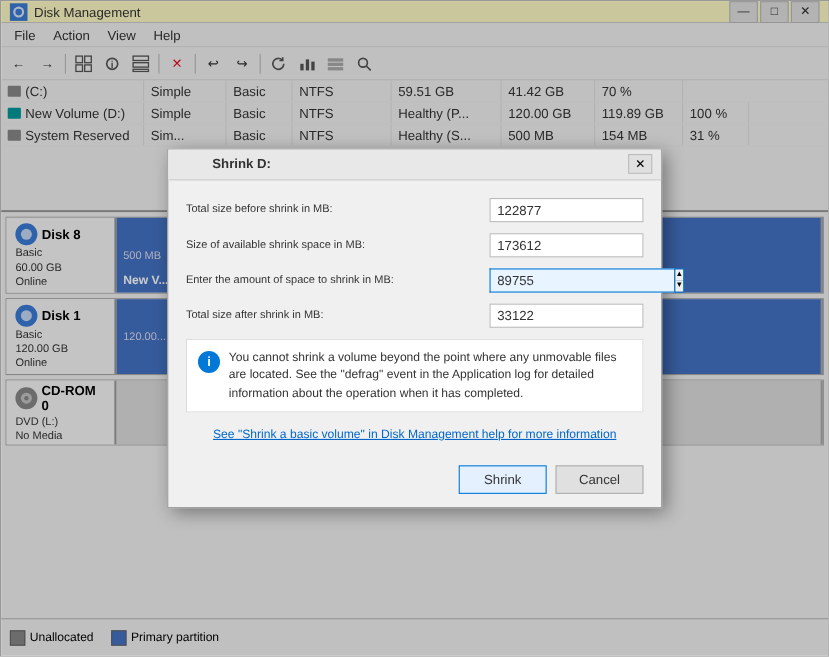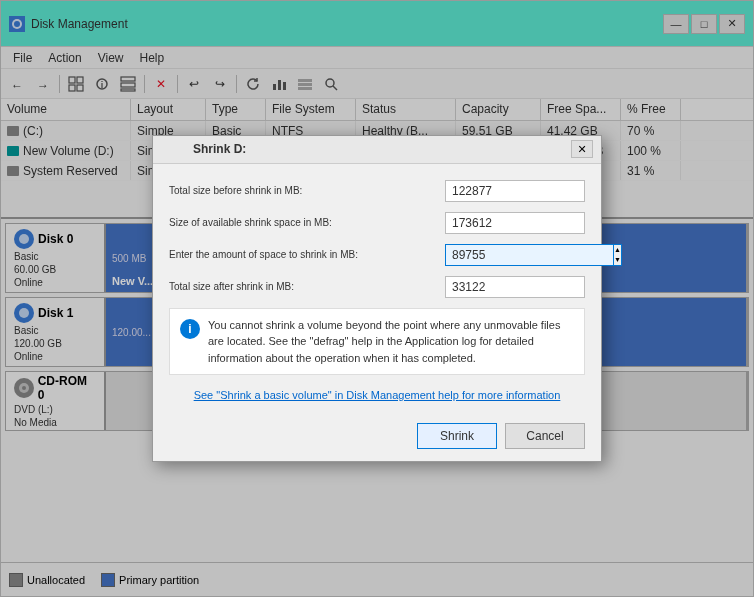--- a/index.html
+++ b/index.html
@@ -17,22 +17,22 @@
       background: #f0f0f0;
       border: 1px solid #999;
       display: flex;
       flex-direction: column;
       position: relative;
       overflow: hidden;
     }
 
     
     .title-bar {
-      background: #5eead4;
-      height: 46px;
+      background: #fef9c3;
+      height: 20px;
       display: flex;
       align-items: center;
       padding: 0 8px;
       border-bottom: 1px solid #ccc;
     }
     .title-bar-icon {
       width: 16px;
       height: 16px;
       margin-right: 6px;
       background: #3a7bd5;
@@ -543,41 +543,30 @@
     </button>
     <button class="toolbar-btn">
       <svg width="16" height="16" viewBox="0 0 16 16">
           <circle cx="7" cy="7" r="4" fill="none" stroke="#555" stroke-width="1.5"></circle>
           <line x1="10" y1="10" x2="14" y2="14" stroke="#555" stroke-width="1.5"></line>
         </svg>
     </button>
   </div>
 
   <div class="table-area">
-    <div class="table-header">
-      <div class="th">Volume</div>
-      <div class="th">Layout</div>
-      <div class="th">Type</div>
-      <div class="th">File System</div>
-      <div class="th">Status</div>
-      <div class="th">Capacity</div>
-      <div class="th">Free Spa...</div>
-      <div class="th">% Free</div>
-    </div>
     <div class="table-body">
 
       <div class="table-row">
         <div class="td">
           <div class="disk-icon-small gray"></div>
           <span>(C:)</span>
         </div>
         <div class="td">Simple</div>
         <div class="td">Basic</div>
         <div class="td">NTFS</div>
-        <div class="td">Healthy (B...</div>
         <div class="td">59.51 GB</div>
         <div class="td">41.42 GB</div>
         <div class="td">70 %</div>
       </div>
 
       <div class="table-row">
         <div class="td">
           <div class="disk-icon-small cyan"></div>
           <span>New Volume (D:)</span>
         </div>
@@ -609,21 +598,21 @@
   <div class="disk-view">
 
     <div class="disk-row">
       <div class="disk-label">
         <div class="disk-label-name">
           <div class="disk-icon-medium">
             <svg width="12" height="12" viewBox="0 0 12 12">
                 <circle cx="6" cy="6" r="5" fill="white" opacity="0.7"></circle>
               </svg>
           </div>
-          <span>Disk 0</span>
+          <span>Disk 8</span>
         </div>
         <div class="disk-label-info">Basic</div>
         <div class="disk-label-info">60.00 GB</div>
         <div class="disk-label-info">Online</div>
       </div>
       <div class="disk-partitions">
         <div class="partition system-reserved" style="width:65px; flex: 0 0 65px;">
           <div class="partition-name">System</div>
           <div class="partition-size">500 MB</div>
           <div class="partition-status">Healt...</div>
@@ -722,21 +711,21 @@
           </div>
         </div>
 
         <div class="form-row">
           <span class="form-label">Total size after shrink in MB:</span>
           <div class="form-value">33122</div>
         </div>
 
         <div class="info-box">
           <div class="info-icon">i</div>
-          <span class="info-text">You cannot shrink a volume beyond the point where any unmovable files are located. See the "defrag" help in the Application log for detailed information about the operation when it has completed.</span>
+          <span class="info-text">You cannot shrink a volume beyond the point where any unmovable files are located. See the "defrag" event in the Application log for detailed information about the operation when it has completed.</span>
         </div>
 
         <div class="help-link">See "Shrink a basic volume" in Disk Management help for more information</div>
       </div>
 
       <div class="dialog-buttons">
         <button class="dialog-btn default-btn">Shrink</button>
         <button class="dialog-btn">Cancel</button>
       </div>
     </div>

